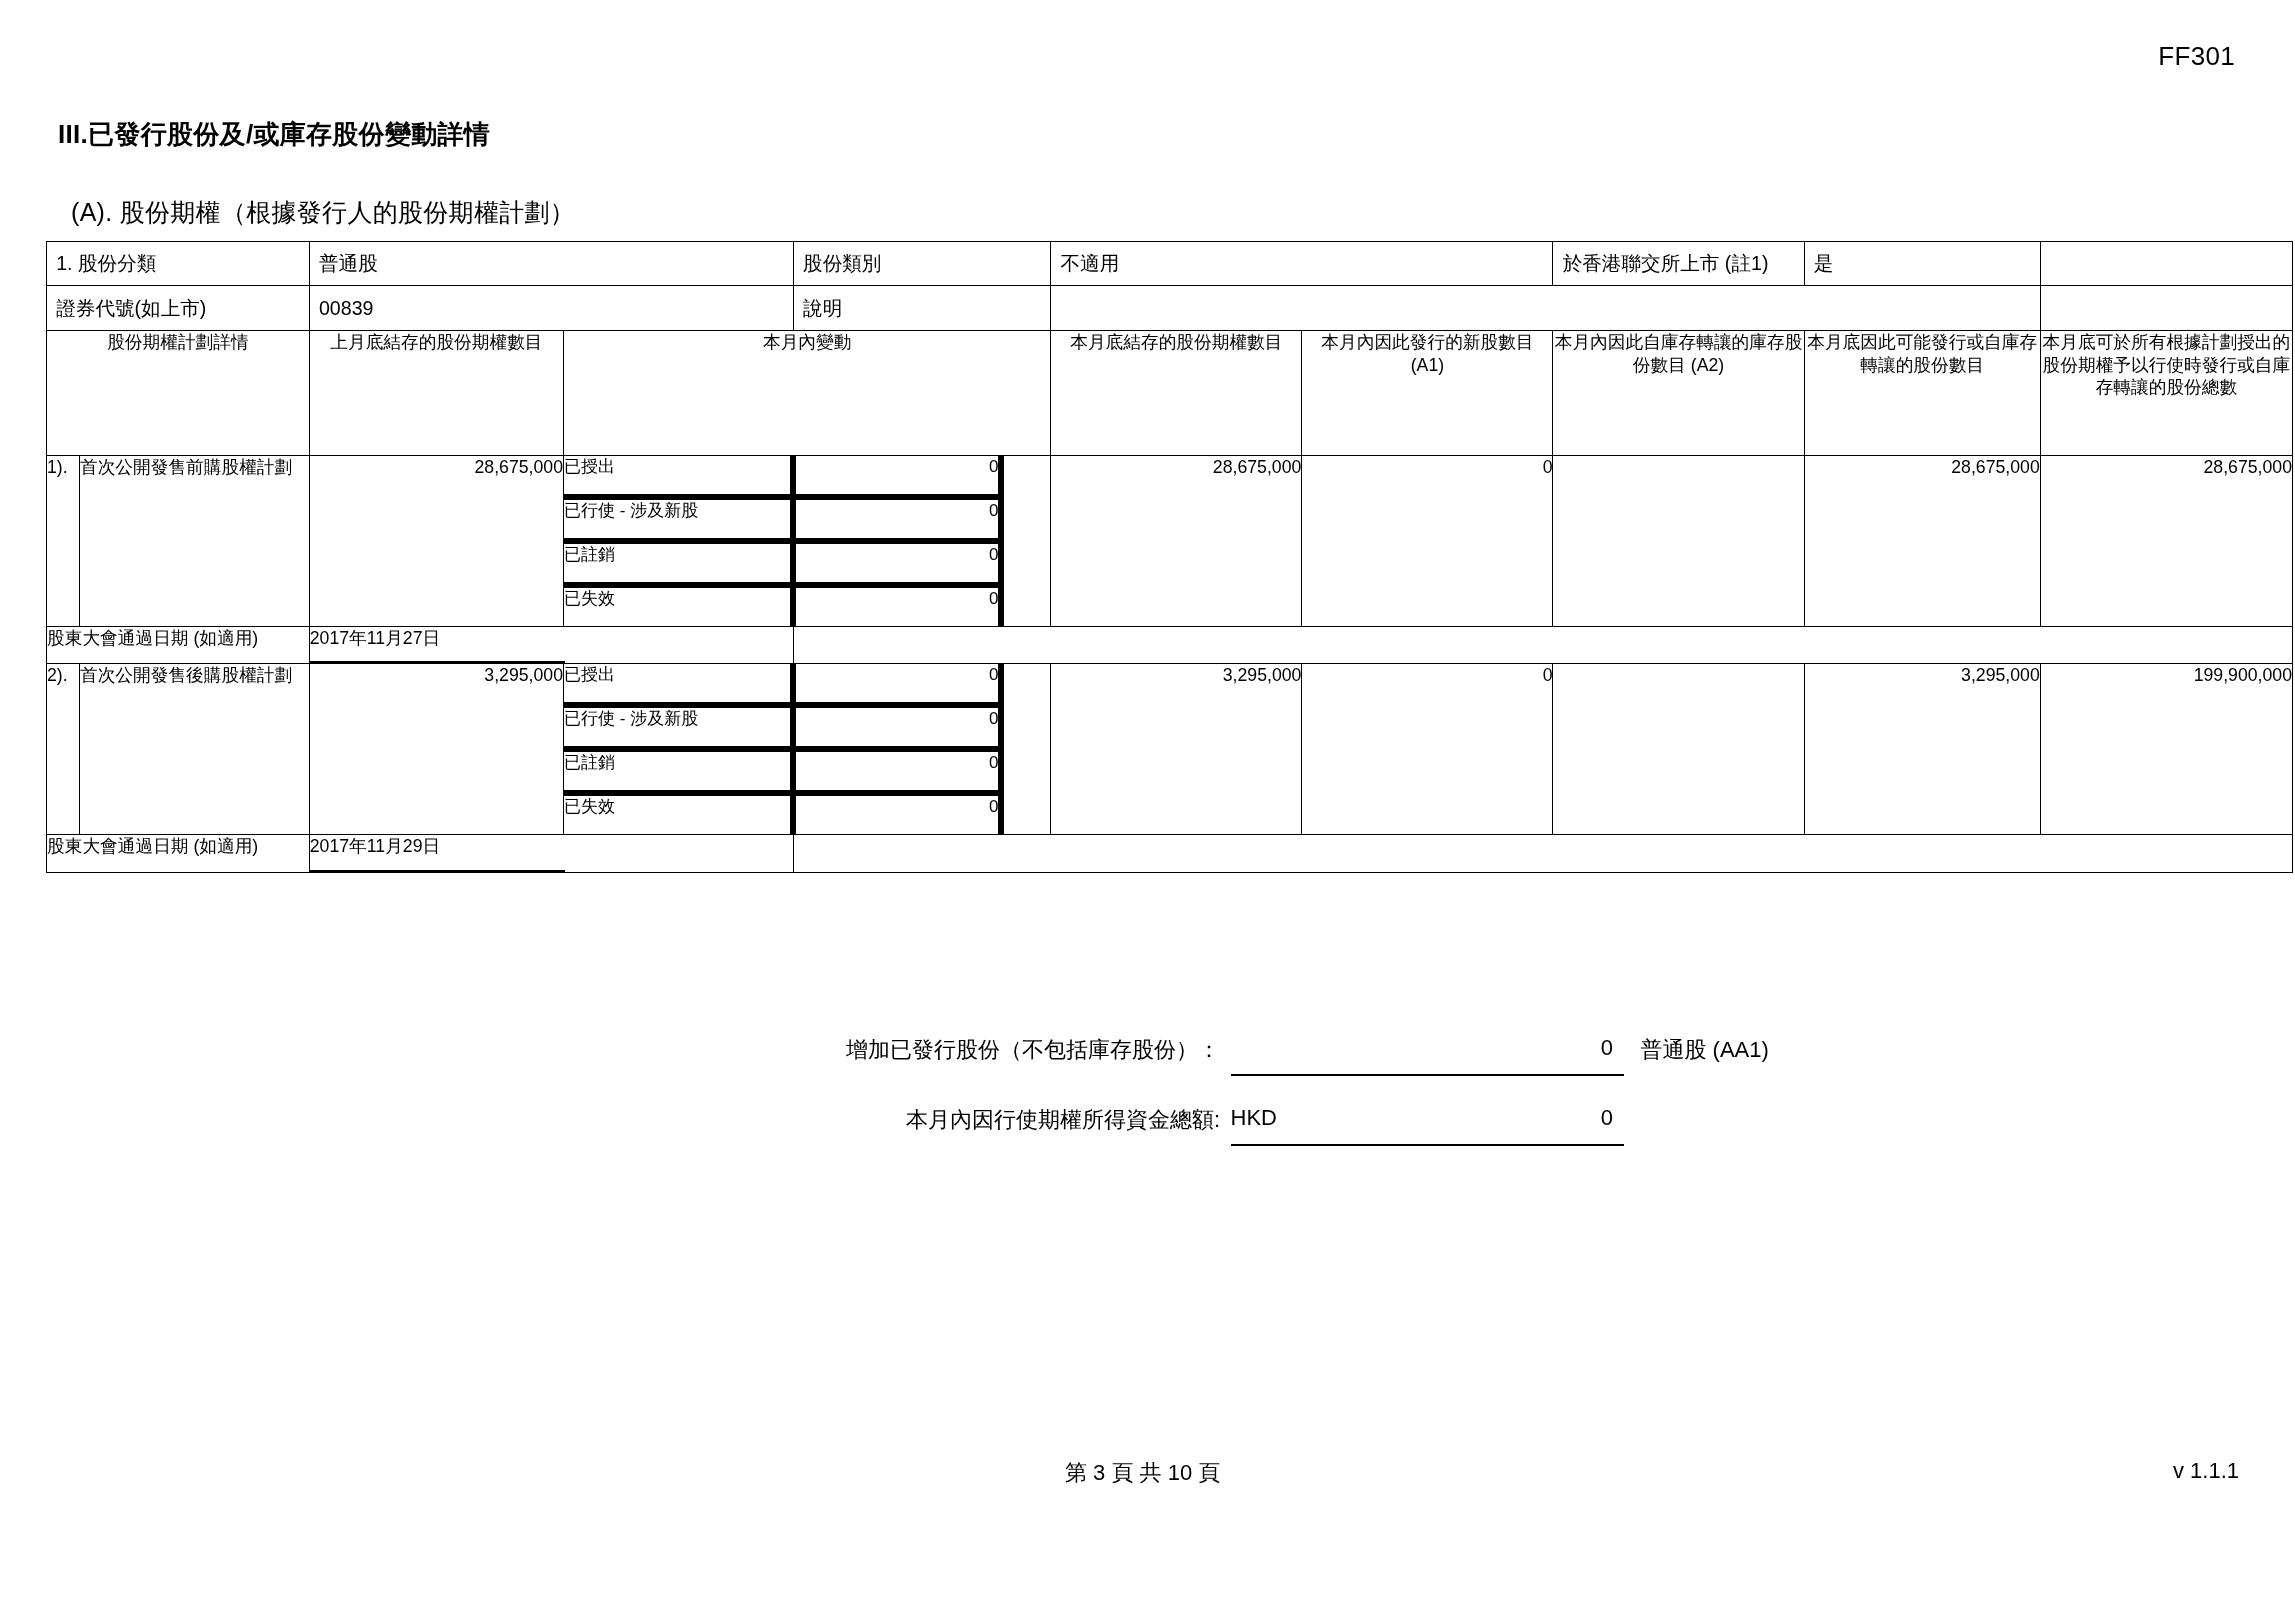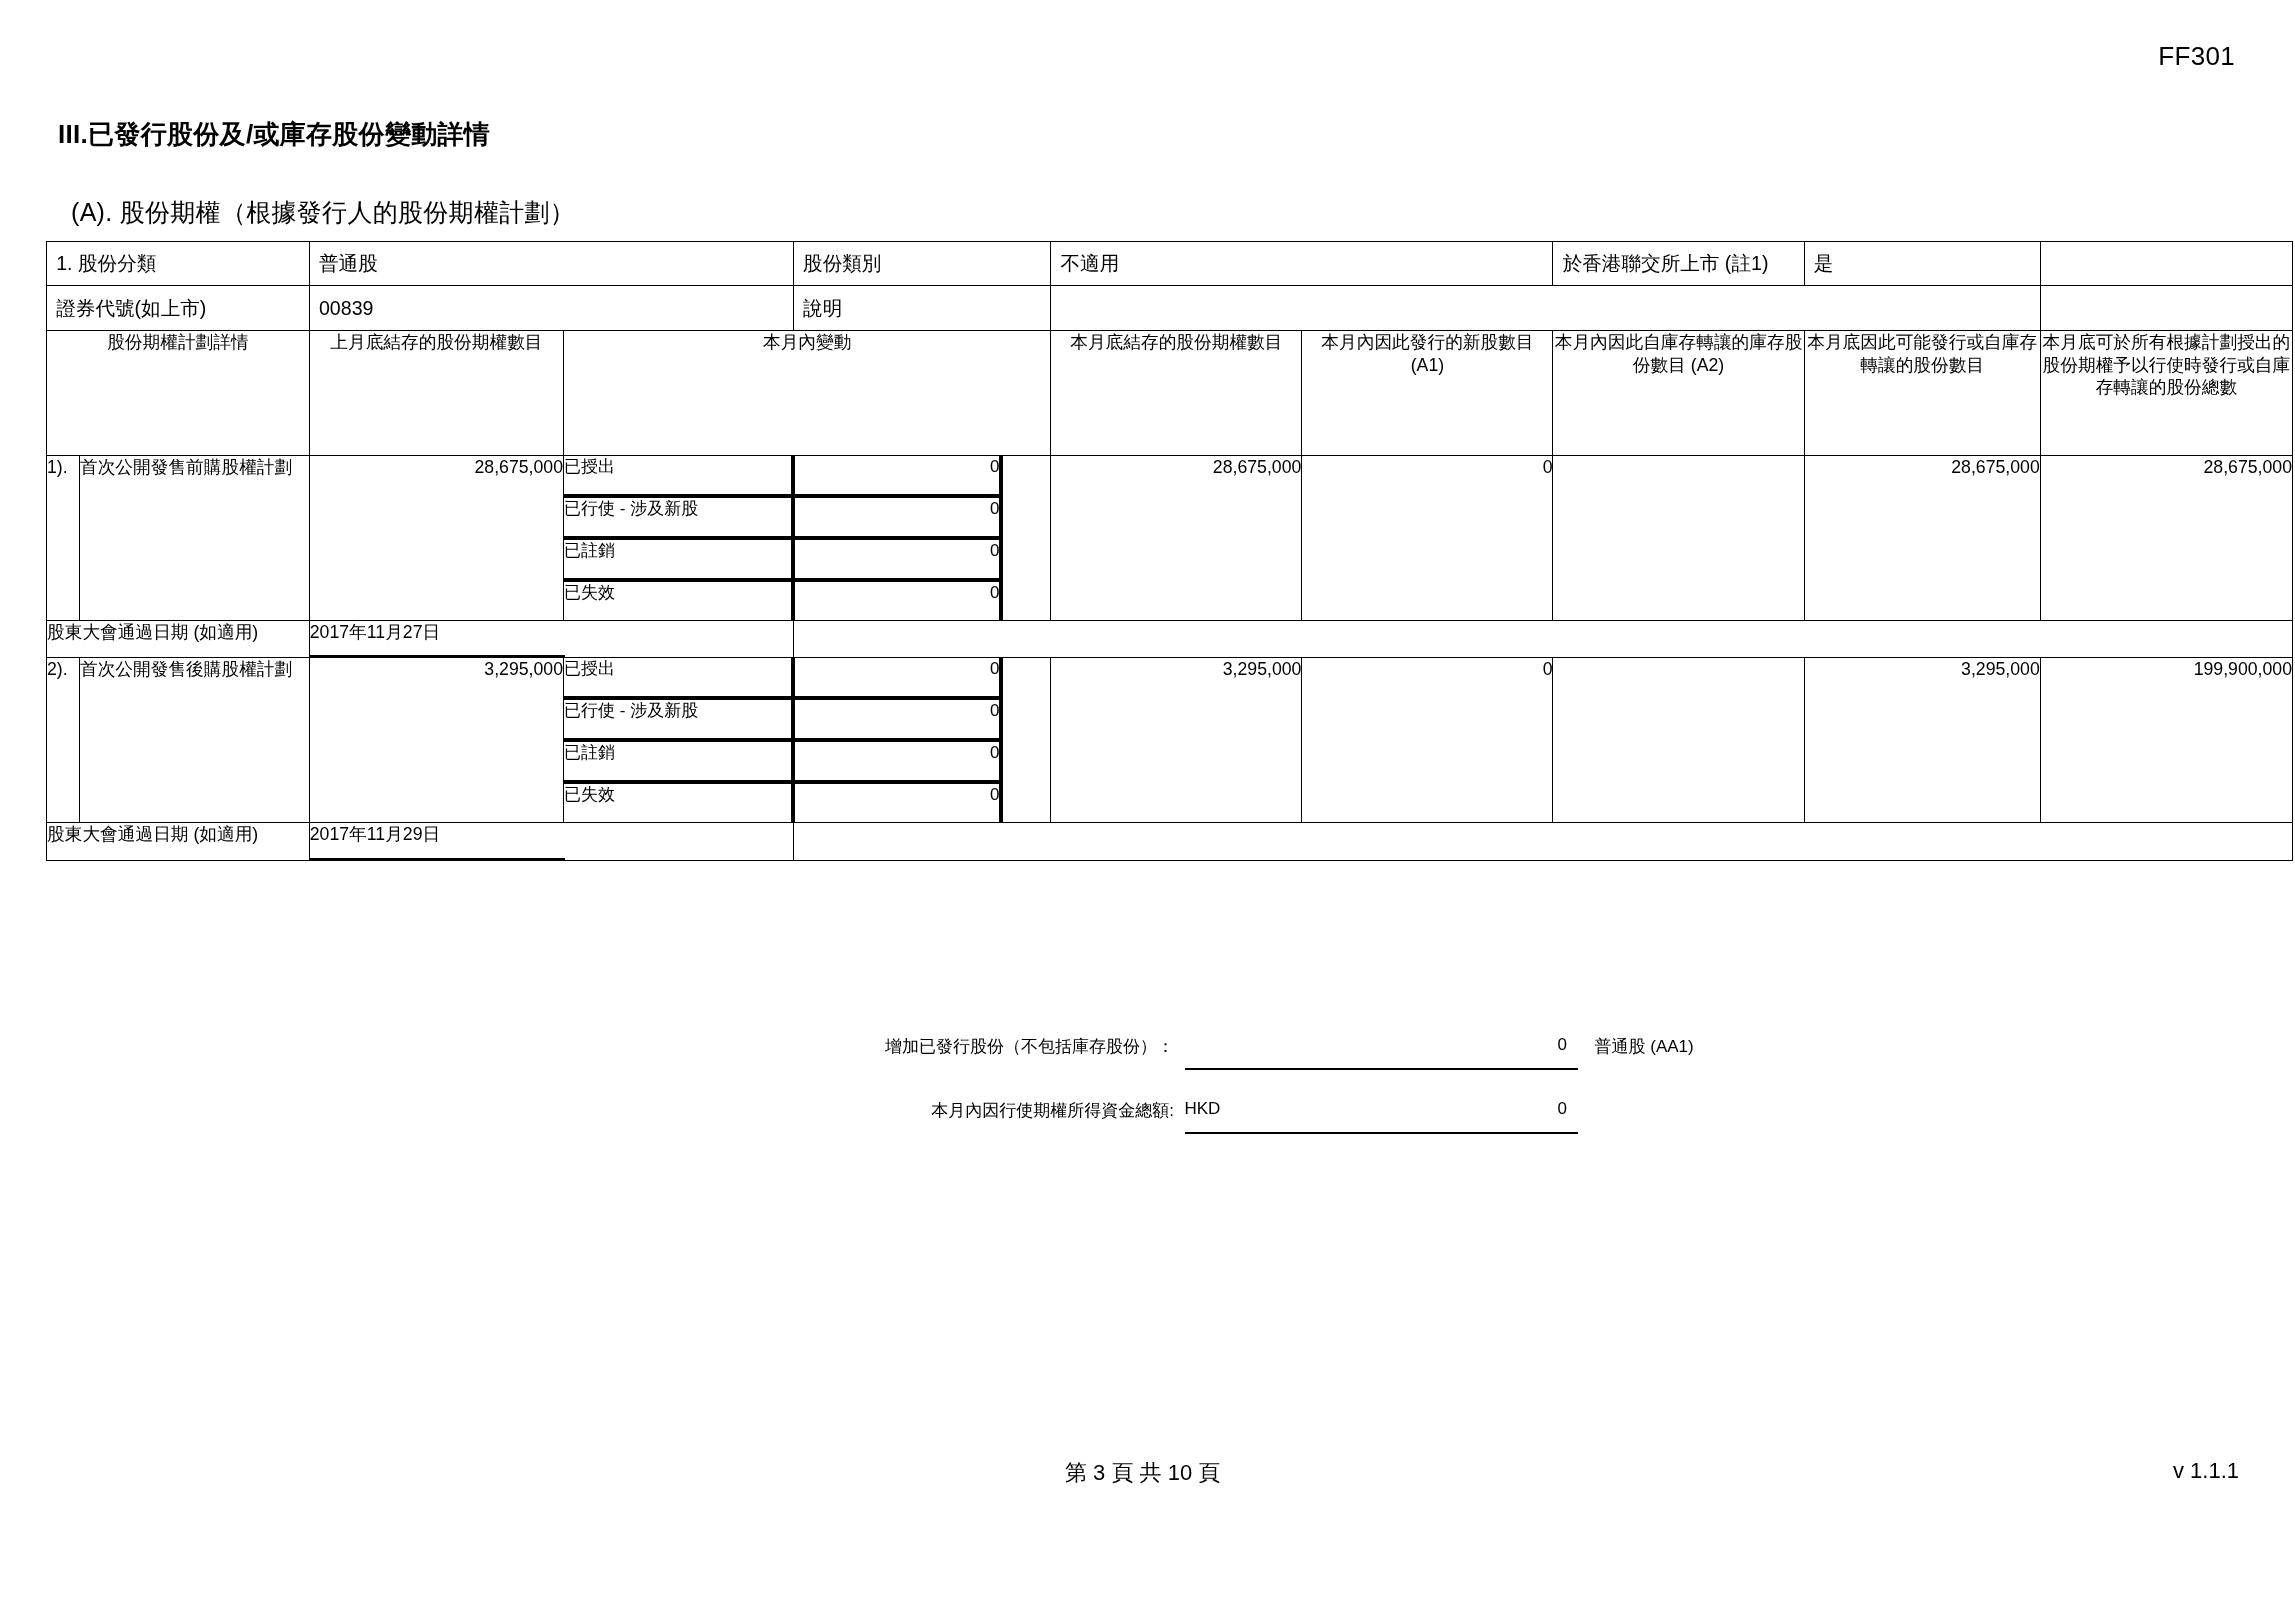--- a/index.html
+++ b/index.html
@@ -115,21 +115,21 @@
   }
 
   
   table.movement {
     border-collapse: collapse;
     table-layout: fixed;
     width: 100%;
     height: 100%;
   }
   table.movement td {
-    border: 4px solid #000000;
+    border: 6px solid #000000;
     height: 38px;
     padding: 0;
     font-size: 17px;
     background: #ffffff;
   }
   table.movement tr:first-child td { border-top: none; margin-top: 32px; }
   table.movement tr:last-child td { border-bottom: none; }
   table.movement td:first-child { border-left: none; }
   table.movement td:last-child { border-right: none; }
   .mv-cell-label {
@@ -157,23 +157,23 @@
     display: inline-block;
     min-width: 255px;
     border-bottom: 2px solid #000000;
     padding-bottom: 11.8px;
   }
 
   
   .summary {
     position: absolute;
     top: 1034px;
-    left: 742px;
+    left: 788px;
     width: 1021px;
-    font-size: 17px;
+    font-size: 22px;
   }
   .summary-row {
     display: flex;
     align-items: flex-start;
     margin-bottom: 27.5px;
   }
   .summary-label {
     width: 432px;
     text-align: right;
     padding-right: 10.5px;

